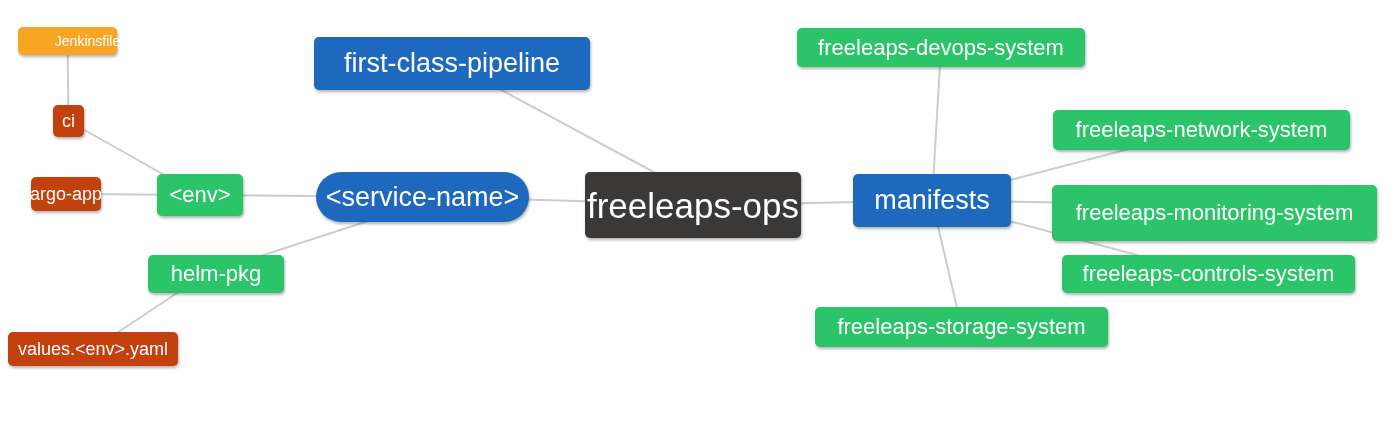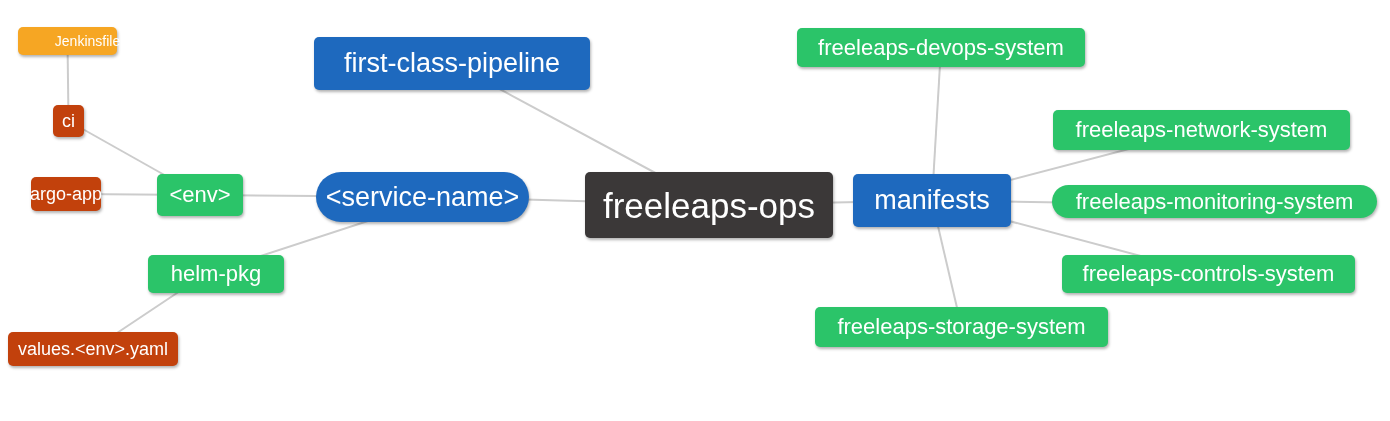--- a/index.html
+++ b/index.html
@@ -45,25 +45,25 @@
   .lv4 { background: #f6a623; font-size: 14px; padding-left: 40px; }
   
   .n-jenkinsfile          { left: 18px;   top: 27px;  width: 99px;  height: 28px; }
   .n-ci                   { left: 53px;   top: 105px; width: 31px;  height: 32px; }
   .n-argo-app             { left: 31px;   top: 177px; width: 70px;  height: 34px; }
   .n-env                  { left: 157px;  top: 174px; width: 86px;  height: 42px; }
   .n-helm-pkg             { left: 148px;  top: 255px; width: 136px; height: 38px; }
   .n-values-env-yaml      { left: 8px;    top: 332px; width: 170px; height: 34px; }
   .n-first-class-pipeline { left: 314px;  top: 37px;  width: 276px; height: 53px; }
   .n-service-name         { left: 316px;  top: 172px; width: 213px; height: 50px; border-radius: 25px; }
-  .n-freeleaps-ops        { left: 585px;  top: 172px; width: 248px; height: 66px; }
+  .n-freeleaps-ops        { left: 585px;  top: 172px; width: 216px; height: 66px; }
   .n-manifests            { left: 853px;  top: 174px; width: 158px; height: 53px; }
   .n-devops-system        { left: 797px;  top: 28px;  width: 288px; height: 39px; }
   .n-network-system       { left: 1053px; top: 110px; width: 297px; height: 40px; }
-  .n-monitoring-system    { left: 1052px; top: 185px; width: 325px; height: 33px; border-radius: 17px; }
+  .n-monitoring-system    { left: 1052px; top: 185px; width: 325px; height: 56px; }
   .n-controls-system      { left: 1062px; top: 255px; width: 293px; height: 38px; }
   .n-storage-system       { left: 815px;  top: 307px; width: 293px; height: 40px; }
 </style>
 </head>
 <body>
 
 <div class="canvas">
   <svg id="edges-svg">
       <line x1="67.5" y1="41" x2="68.5" y2="121" stroke="#cccccc" stroke-width="2"></line>
       <line x1="68.5" y1="121" x2="200" y2="195" stroke="#cccccc" stroke-width="2"></line>

